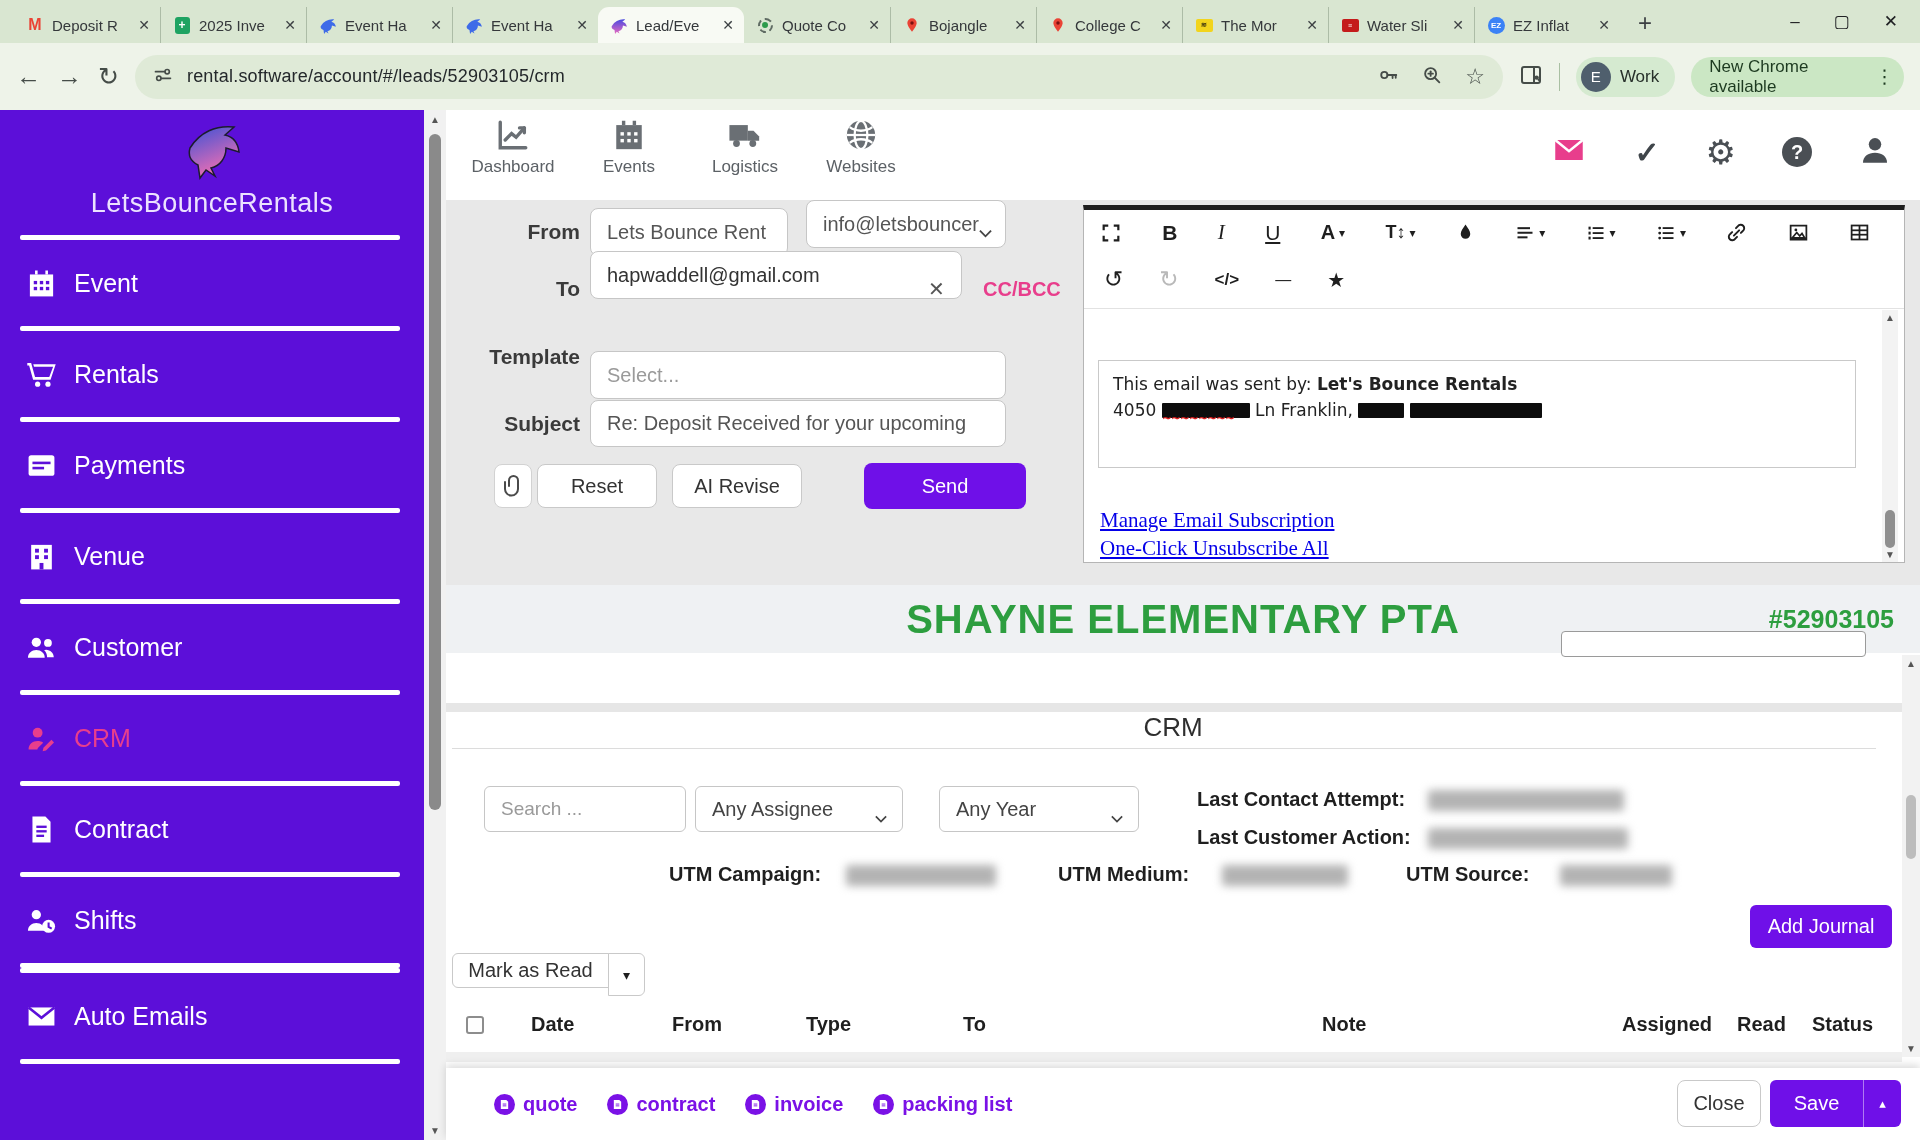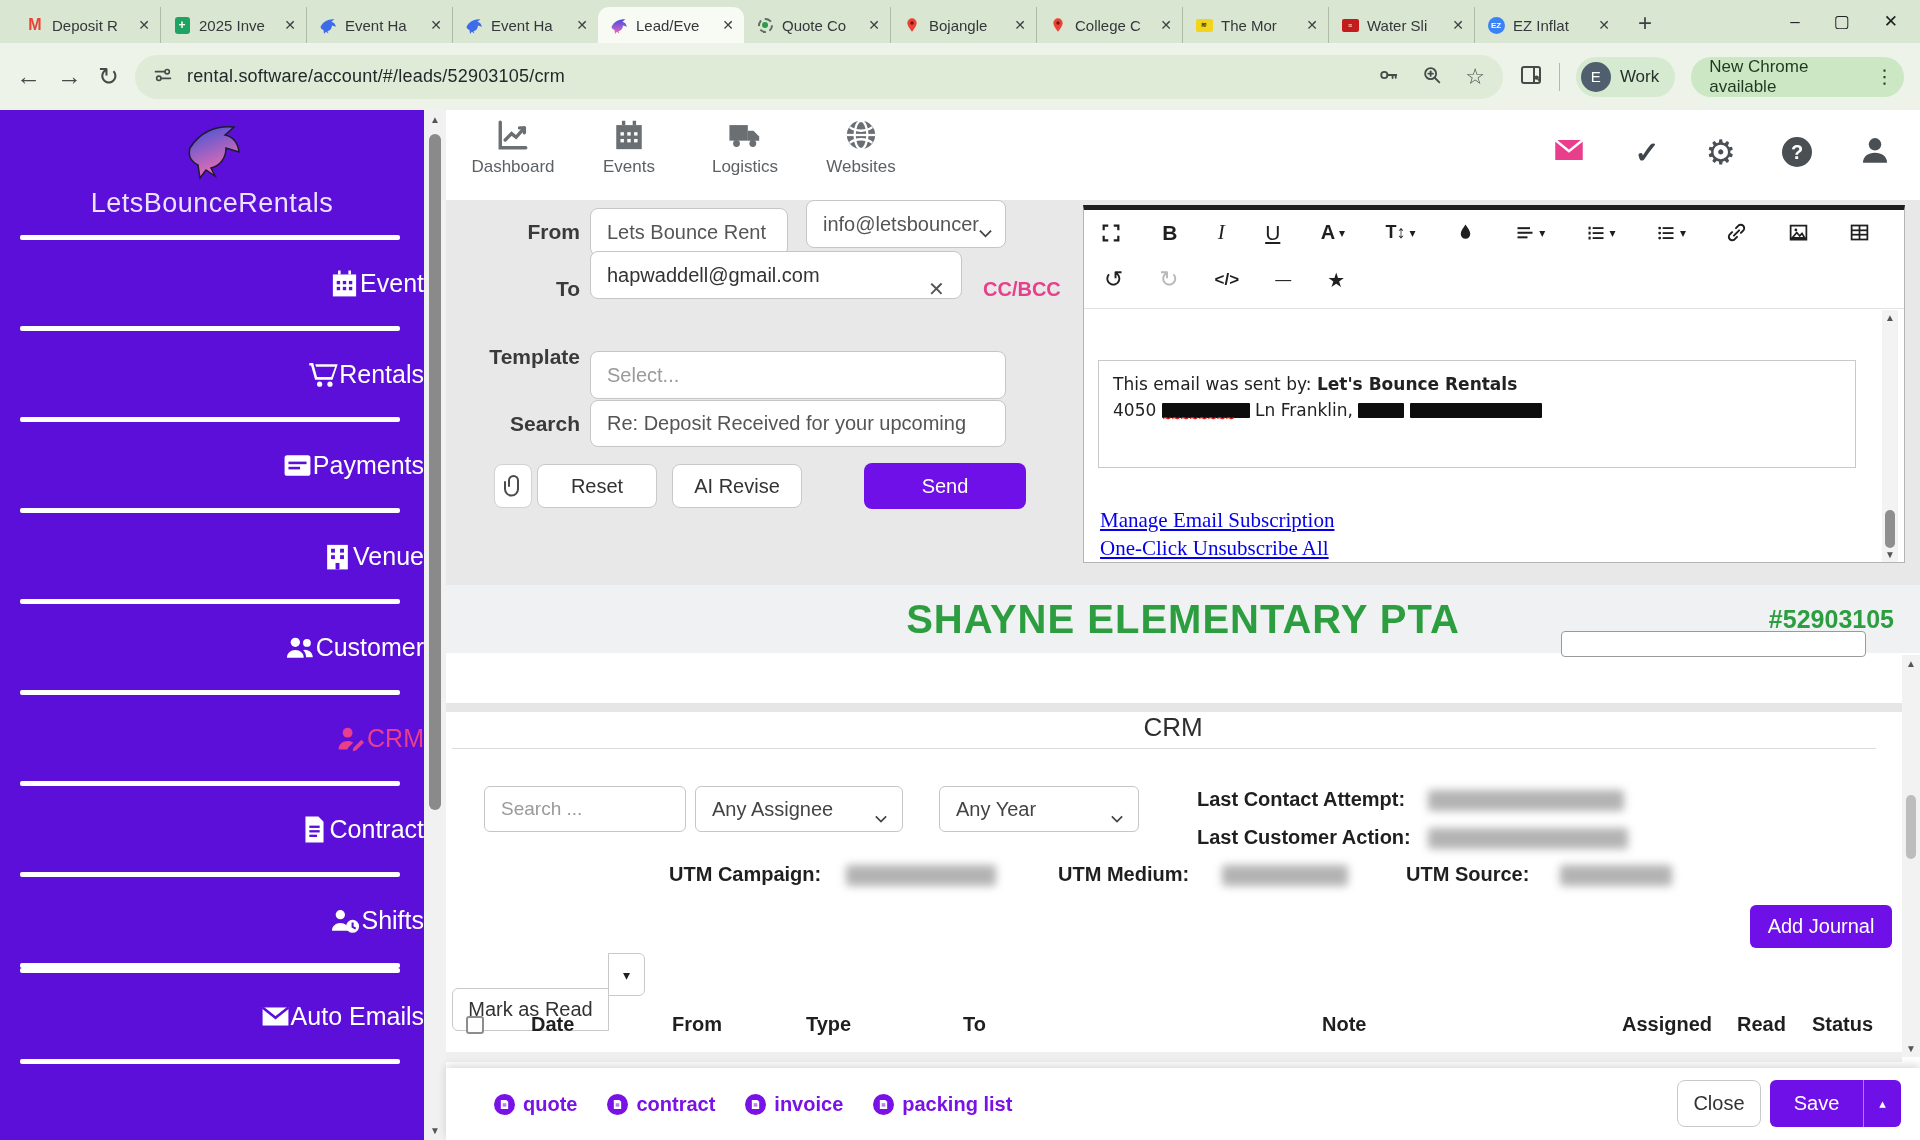--- a/index.html
+++ b/index.html
@@ -44,21 +44,21 @@
     display:flex;align-items:center;justify-content:center;}
   .chip-work span.lbl{font-size:17px;color:#27302a;}
   .chip-update{background:#cbe7c4;padding:0 10px 0 18px;gap:10px;font-size:17px;color:#1d3a20;}
   .dots{font-size:19px;color:#1d3a20;letter-spacing:0;}
   
   .sidebar{position:absolute;left:0;top:110px;width:424px;height:1030px;background:#5c0fd9;
     display:flex;flex-direction:column;}
   .brand-wrap{height:117px;display:flex;flex-direction:column;align-items:center;justify-content:flex-start;padding-top:8px;}
   .brand{color:#ece2ff;font-size:27px;letter-spacing:.5px;margin-top:2px;}
   .side-div{height:5px;background:#fff;margin:0 24px 0 20px;border-radius:2px;flex:0 0 auto;}
-  .side-item{height:86px;display:flex;align-items:center;gap:0;padding-left:26px;color:#fff;font-size:25px;justify-content:flex-end;}
+  .side-item{height:86px;display:flex;align-items:center;gap:17px;padding-left:26px;color:#fff;font-size:25px;}
   .side-item.active{color:#e83e8c;}
   .side-ic{width:31px;height:31px;flex:0 0 auto;}
   .lscroll{position:absolute;left:424px;top:110px;width:22px;height:1030px;background:#f1f1f1;}
   .lscroll .thumb{position:absolute;left:5px;top:24px;width:12px;height:676px;background:#8a8a8a;border-radius:6px;}
   .sarrow{position:absolute;left:0;width:22px;text-align:center;font-size:10px;color:#555;}
   
   .appbar{position:absolute;left:446px;top:110px;width:1474px;height:90px;background:#fff;}
   .topnav{position:absolute;left:20px;top:8px;display:flex;gap:22px;}
   .nav-item{width:94px;display:flex;flex-direction:column;align-items:center;gap:5px;}
   .nav-item .ic{width:34px;height:34px;}
@@ -542,21 +542,21 @@
   </div>
 
   <span class="f-label" style="top:277px">To</span>
   <input class="f-input" style="left: 590px; top: 251px; width: 372px; height: 48px; color: rgb(51, 51, 51);" value="hapwaddell@gmail.com">
   <span class="to-x" style="left:928px;top:277px;">✕</span>
   <span class="ccbcc" style="left:983px;top:278px;">CC/BCC</span>
 
   <span class="f-label" style="top:345px">Template</span>
   <input class="f-input" style="left: 590px; top: 351px; width: 416px; height: 48px;" placeholder="Select...">
 
-  <span class="f-label" style="top:412px">Search</span>
+  <span class="f-label" style="top:412px">Subject</span>
   <input class="f-input" style="left: 590px; top: 400px; width: 416px; height: 47px; color: rgb(85, 85, 85);" value="Re: Deposit Received for your upcoming">
 
   <span class="clip-btn">
     <svg viewBox="0 0 24 24" width="24" height="24" fill="none" stroke="#4a4a4a" stroke-width="2" stroke-linecap="round">
         <path d="M8 12V6.5a4.5 4.5 0 0 1 9 0V15a6.5 6.5 0 0 1-13 0V8"></path>
       </svg>
   </span>
   <div class="btn btn-light" style="left:537px;top:464px;width:120px;height:44px;">Reset</div>
   <div class="btn btn-light" style="left:672px;top:464px;width:130px;height:44px;">AI Revise</div>
   <div class="btn btn-purple" style="left:864px;top:463px;width:162px;height:46px;">Send</div>
@@ -701,21 +701,21 @@
 
   <span class="crm-lbl" style="left:669px;top:863px;">UTM Campaign:</span>
   <span class="blur" style="left:846px;top:865px;width:150px;"></span>
   <span class="crm-lbl" style="left:1058px;top:863px;">UTM Medium:</span>
   <span class="blur" style="left:1222px;top:865px;width:126px;"></span>
   <span class="crm-lbl" style="left:1406px;top:863px;">UTM Source:</span>
   <span class="blur" style="left:1560px;top:865px;width:112px;"></span>
 
   <div class="btn btn-purple" style="left:1750px;top:905px;width:142px;height:43px;border-radius:6px;">Add Journal</div>
 
-  <div class="btn btn-light split-left" style="left:452px;top:988px;width:157px;height:43px;">Mark as Read</div>
+  <div class="btn btn-light split-left" style="left:452px;top:953px;width:157px;height:35px;">Mark as Read</div>
   <div class="btn btn-light split-right" style="left:608px;top:953px;width:37px;height:43px;">
       <span class="ed-car" style="font-size:14px">▾</span>
     </div>
 
   <span class="th-check"></span>
   <span class="th" style="left:531px;top:1013px;">Date</span>
   <span class="th" style="left:672px;top:1013px;">From</span>
   <span class="th" style="left:806px;top:1013px;">Type</span>
   <span class="th" style="left:963px;top:1013px;">To</span>
   <span class="th" style="left:1322px;top:1013px;">Note</span>

